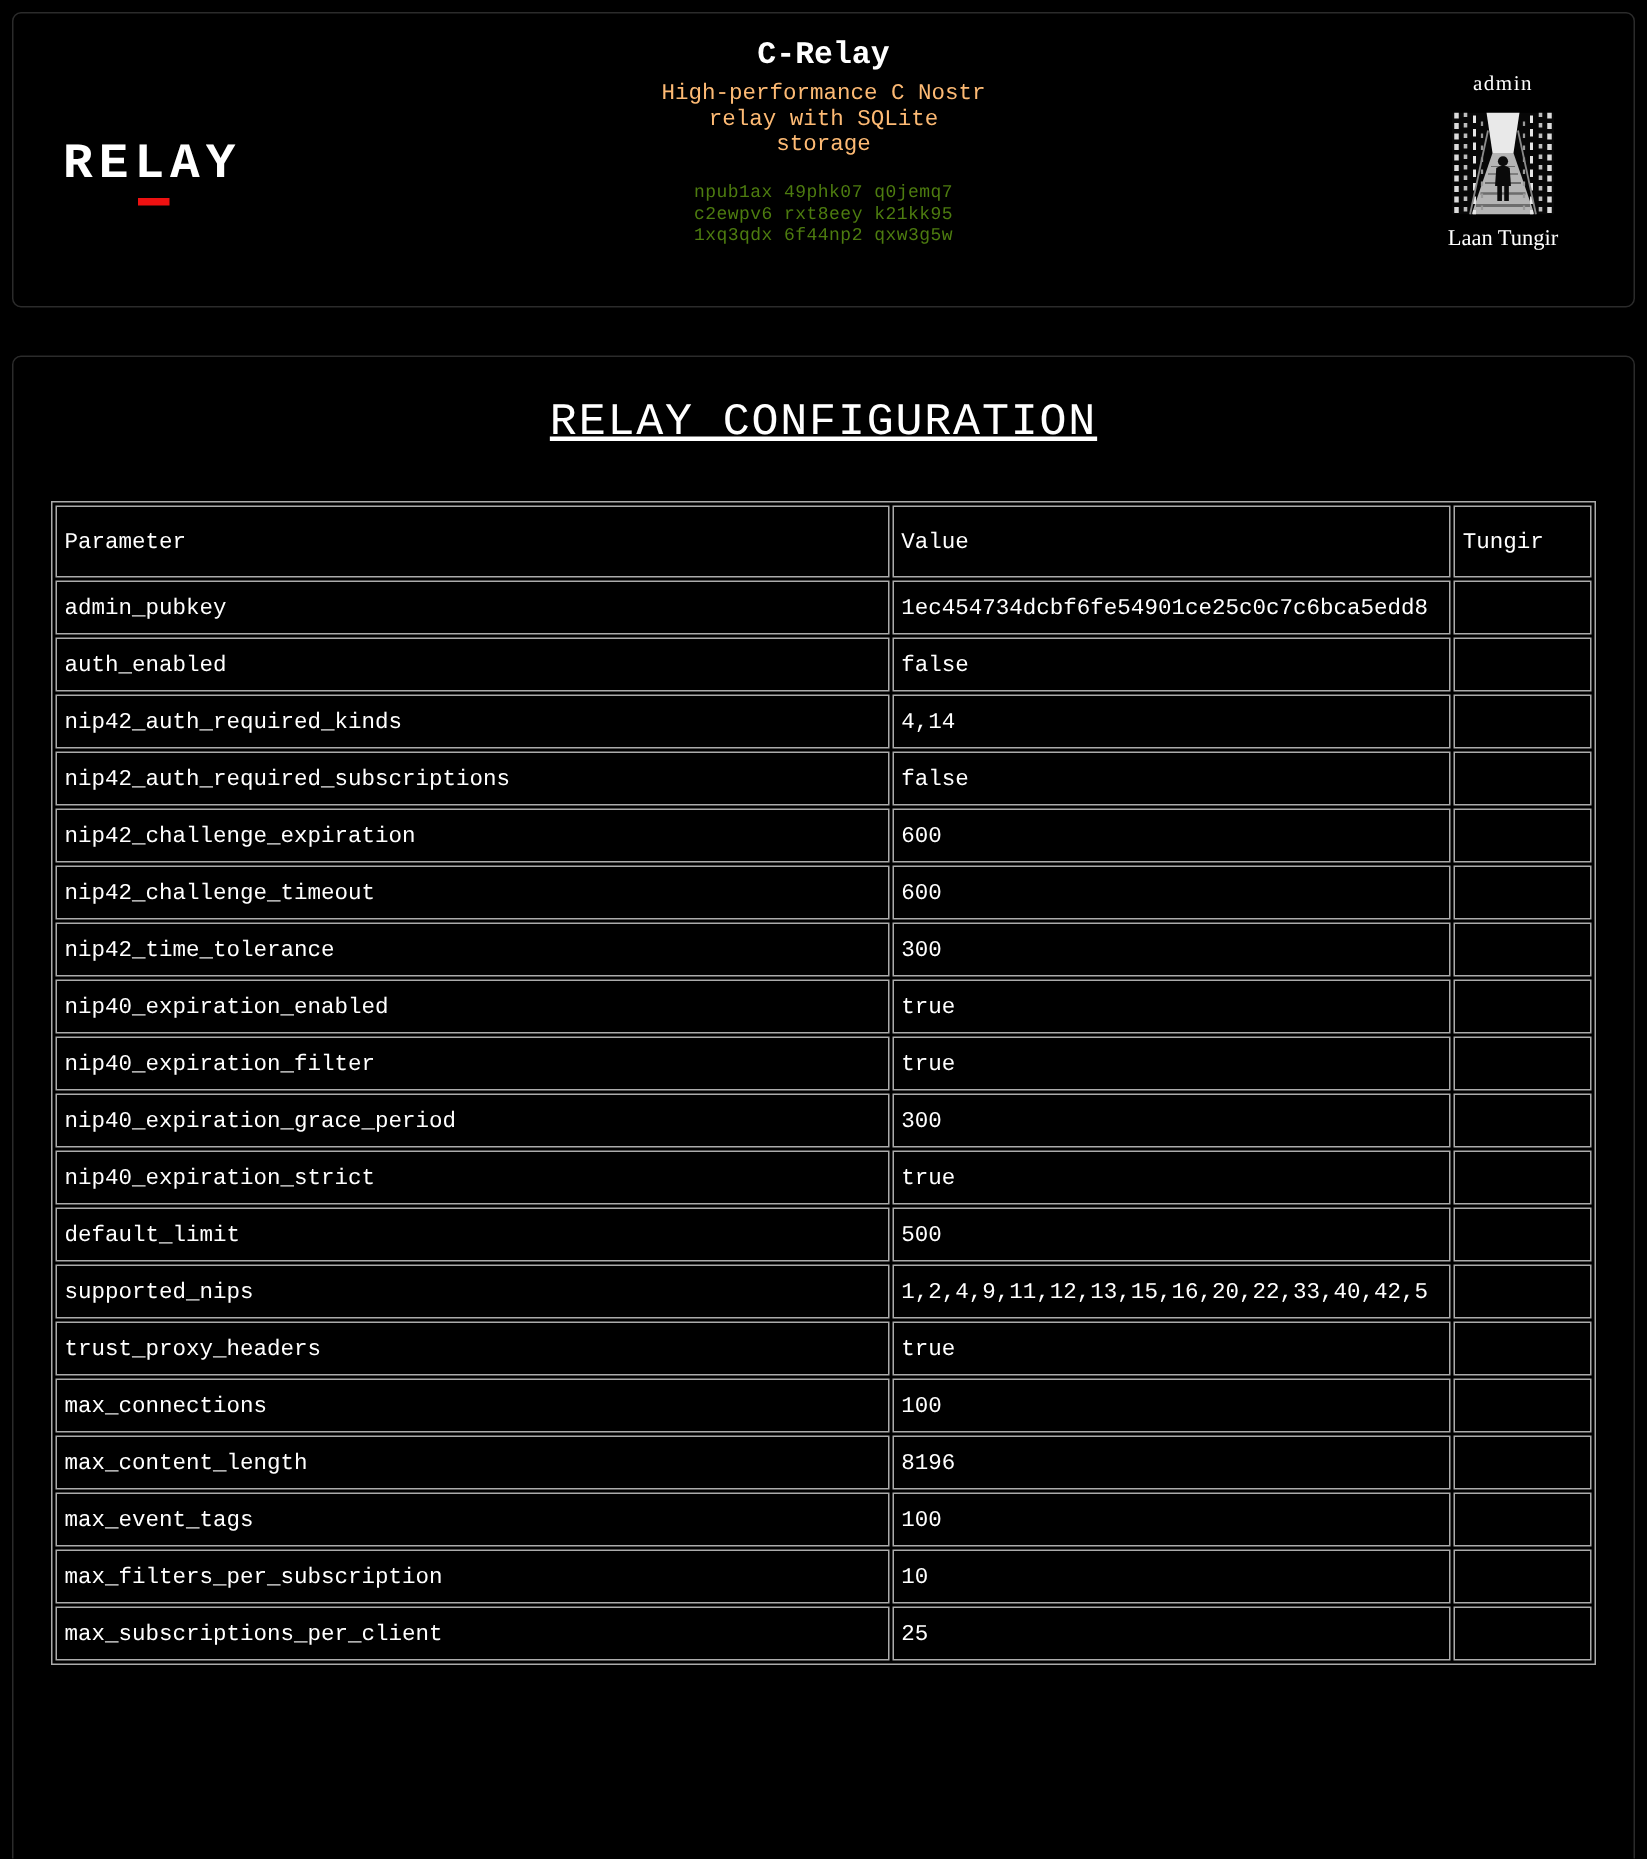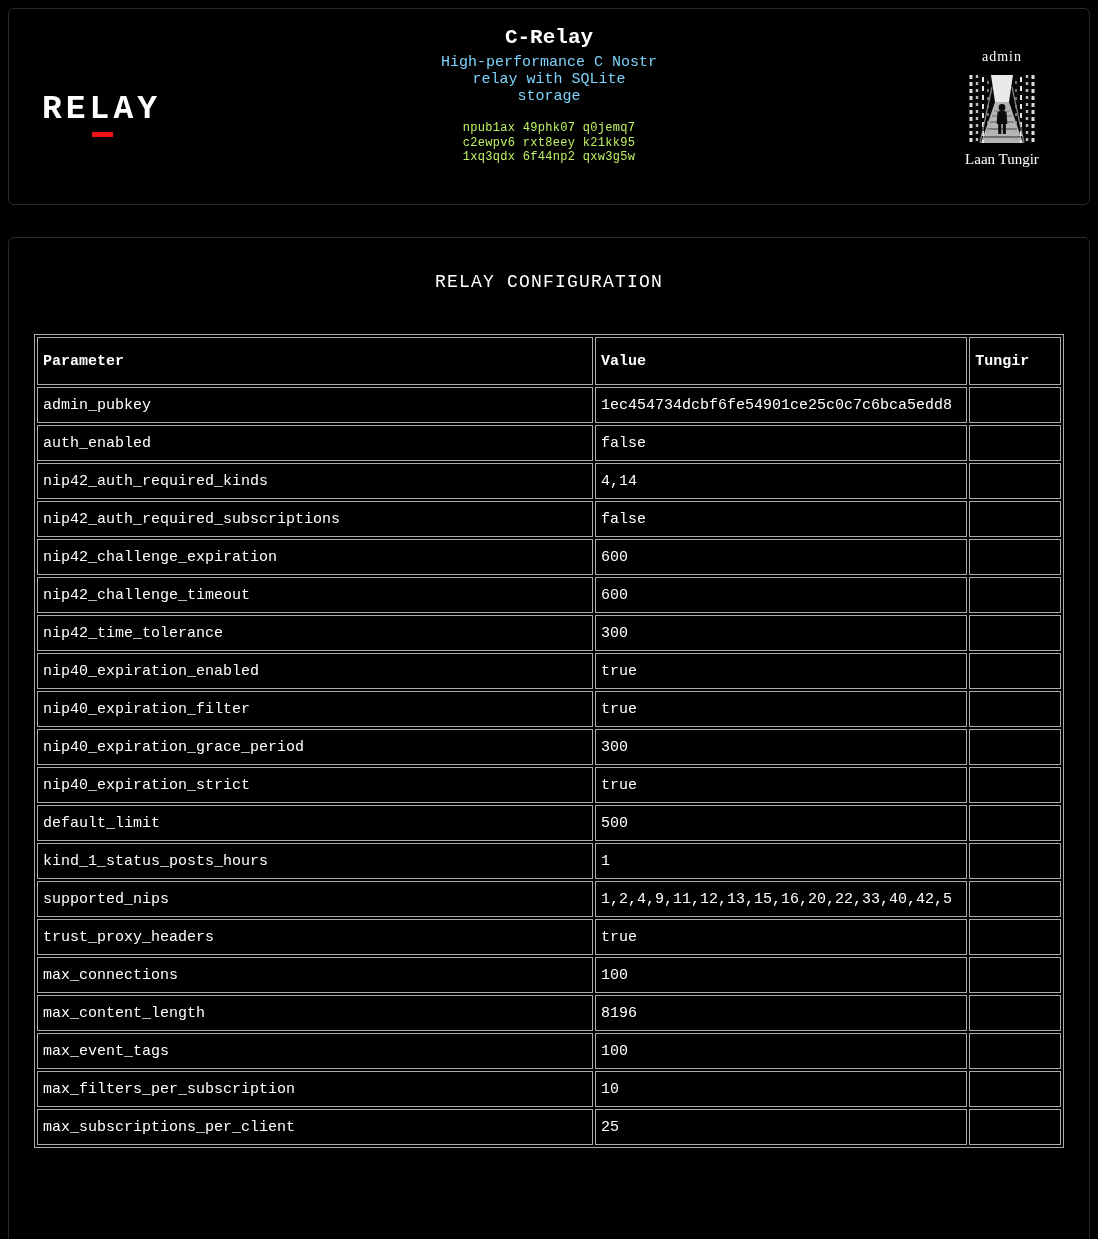--- a/index.html
+++ b/index.html
@@ -22,56 +22,56 @@
   .logo-block { position: absolute; left: 33px; top: 84px; cursor: pointer; }
   .logo-text {
     font-size: 33px; font-weight: bold; letter-spacing: 4px; line-height: 33px;
     white-space: nowrap;
   }
   .logo-underline { width: 21px; height: 5px; background: #ee1111; margin: 6px 0 0 50px; }
 
   .center-block { position: absolute; left: 0; right: 0; top: 16px; text-align: center; }
   .app-title { font-size: 21px; font-weight: bold; line-height: 26px; }
   .app-subtitle {
-    font-size: 15px; line-height: 17px; color: #7dd3fc; margin: 3px auto 0;
+    font-size: 15px; line-height: 17px; color: #fdba74; margin: 3px auto 0;
     white-space: pre-line;
   }
   .npub-block {
-    font-size: 12px; line-height: 14.5px; color: #bef264; margin-top: 16px;
+    font-size: 12px; line-height: 14.5px; color: #4d7c0f; margin-top: 16px;
     white-space: pre-line; letter-spacing: 0.3px;
   }
 
   .admin-block { position: absolute; top: 40px; left: 928px; width: 130px; text-align: center; font-family: Liberation Serif, serif; }
   .admin-role { font-size: 14px; letter-spacing: 1px; line-height: 16px; }
   .avatar { width: 68px; height: 68px; margin: 10px auto 8px; display: block; cursor: pointer; }
   .admin-name { font-size: 15px; line-height: 16px; white-space: nowrap; }
 
   
   .config-panel { margin-top: 32px; padding: 33px 25px 30px; min-height: 1100px; }
   .section-title {
-    text-align: center; font-size: 18px; letter-spacing: 1.2px; line-height: 23px;
-    font-weight: normal; margin: 0;
+    text-align: center; font-size: 30px; letter-spacing: 1.2px; line-height: 23px;
+    font-weight: normal; margin: 0; text-decoration: underline;
   }
   table.config-table {
     margin-top: 40px;
     width: 100%;
     table-layout: fixed;
     border-collapse: separate;
     border-spacing: 2px;
     border: 1px solid #ababab;
   }
   .config-table th, .config-table td {
     border: 1px solid #ababab;
     font-size: 15px;
     line-height: 15px;
     text-align: left;
     white-space: nowrap;
     overflow: hidden;
   }
-  .config-table th { font-weight: bold; padding: 15.5px 5px; }
+  .config-table th { font-weight: normal; padding: 15.5px 5px; }
   .config-table td { padding: 9.5px 5px; }
   .col-param   { width: 54.5%; }
   .col-value   { width: 36.5%; }
   .col-actions { width: 9%; }
 </style>
 </head>
 <body>
 
 <div class="panel header-panel">
 
@@ -196,25 +196,20 @@
           <td>nip40_expiration_strict</td>
           <td>true</td>
           <td></td>
         </tr>
         <tr>
           <td>default_limit</td>
           <td>500</td>
           <td></td>
         </tr>
         <tr>
-          <td>kind_1_status_posts_hours</td>
-          <td>1</td>
-          <td></td>
-        </tr>
-        <tr>
           <td>supported_nips</td>
           <td>1,2,4,9,11,12,13,15,16,20,22,33,40,42,5</td>
           <td></td>
         </tr>
         <tr>
           <td>trust_proxy_headers</td>
           <td>true</td>
           <td></td>
         </tr>
         <tr>

